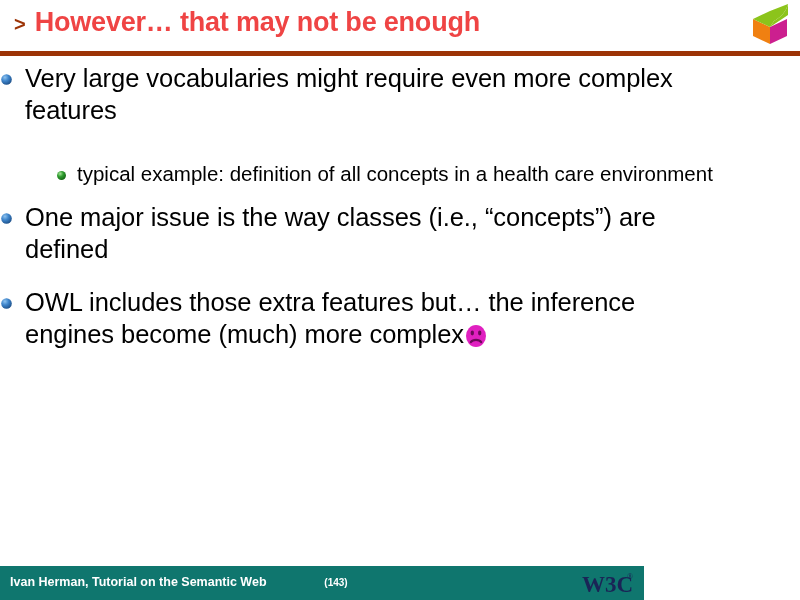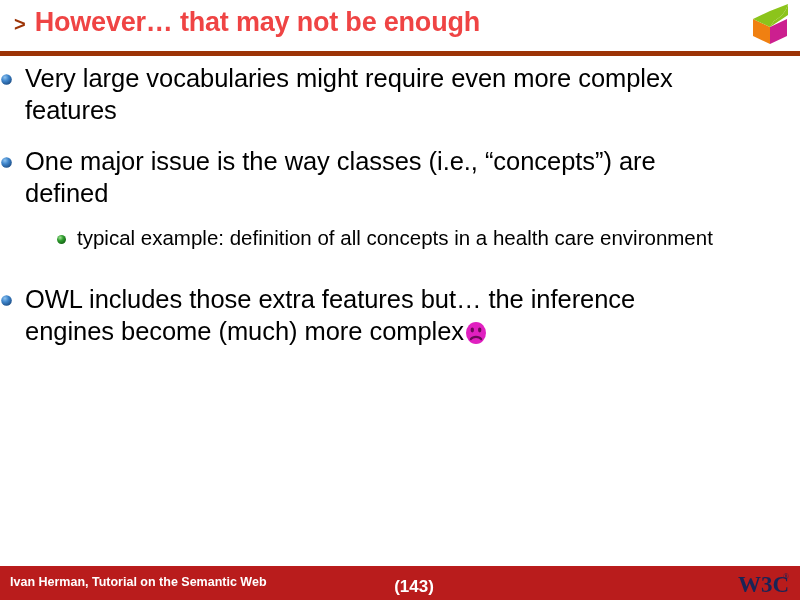--- a/index.html
+++ b/index.html
@@ -133,42 +133,42 @@
     width: 24px;
     height: 24px;
     margin-left: 0px;
   }
 
   
   .footer {
     position: absolute;
     left: 0;
     top: 566px;
-    width: 800px;
+    width: 644px;
     height: 34px;
-    background: #b91c1c;
+    background: #0f766e;
   }
   .footer-text {
     position: absolute;
     left: 10px;
     top: 9px;
     color: #ffffff;
     font-size: 12.5px;
     font-weight: bold;
     font-family: "Liberation Sans", sans-serif;
     white-space: nowrap;
   }
   .footer-page {
     position: absolute;
     left: 0;
     right: 0;
     top: 11px;
     text-align: center;
     color: #ffffff;
-    font-size: 17px;
+    font-size: 10px;
     font-weight: bold;
     font-family: "Liberation Sans", sans-serif;
     padding-left: 28px;
   }
   .footer-w3c {
     position: absolute;
     right: 6px;
     top: 2px;
     width: 58px;
     height: 30px;
@@ -209,41 +209,41 @@
             <stop offset="100%" stop-color="#1d4f88"></stop>
           </radialGradient>
         </defs>
         <circle cx="8" cy="8" r="6.5" fill="url(#gblue)"></circle>
       </svg>
       <div class="text">Very large vocabularies might require even more complex features</div>
     </div>
 
     <div class="spacer-1"></div>
 
-    <div class="bullet bullet-l1">
-      <svg class="marker" viewBox="0 0 16 16">
-        <circle cx="8" cy="8" r="6.5" fill="url(#gblue)"></circle>
-      </svg>
-      <div class="text">One major issue is the way classes (i.e., “concepts”) are defined</div>
-    </div>
-
     <div class="bullet bullet-l2">
       <svg class="marker" viewBox="0 0 16 16">
         <defs>
           <radialGradient id="ggreen" cx="35%" cy="30%" r="75%">
             <stop offset="0%" stop-color="#a8e39a"></stop>
             <stop offset="45%" stop-color="#2f9e2f"></stop>
             <stop offset="100%" stop-color="#146314"></stop>
           </radialGradient>
         </defs>
         <circle cx="8" cy="8" r="6.5" fill="url(#ggreen)"></circle>
       </svg>
       <div class="text">typical example: definition of all concepts in a health care environment</div>
     </div>
 
+    <div class="bullet bullet-l1">
+      <svg class="marker" viewBox="0 0 16 16">
+        <circle cx="8" cy="8" r="6.5" fill="url(#gblue)"></circle>
+      </svg>
+      <div class="text">One major issue is the way classes (i.e., “concepts”) are defined</div>
+    </div>
+
     <div class="spacer-2"></div>
 
     <div class="bullet bullet-l1">
       <svg class="marker" viewBox="0 0 16 16">
         <circle cx="8" cy="8" r="6.5" fill="url(#gblue)"></circle>
       </svg>
       <div class="text"><span>OWL includes those extra features but… the inference engines become (much) more complex</span><svg class="inline-emoticon" viewBox="0 0 24 24">
           <ellipse cx="12" cy="12" rx="10" ry="11" fill="#e020c0"></ellipse>
           <ellipse cx="8.3" cy="9" rx="1.7" ry="2.4" fill="#6b0a58"></ellipse>
           <ellipse cx="15.7" cy="9" rx="1.7" ry="2.4" fill="#6b0a58"></ellipse>

